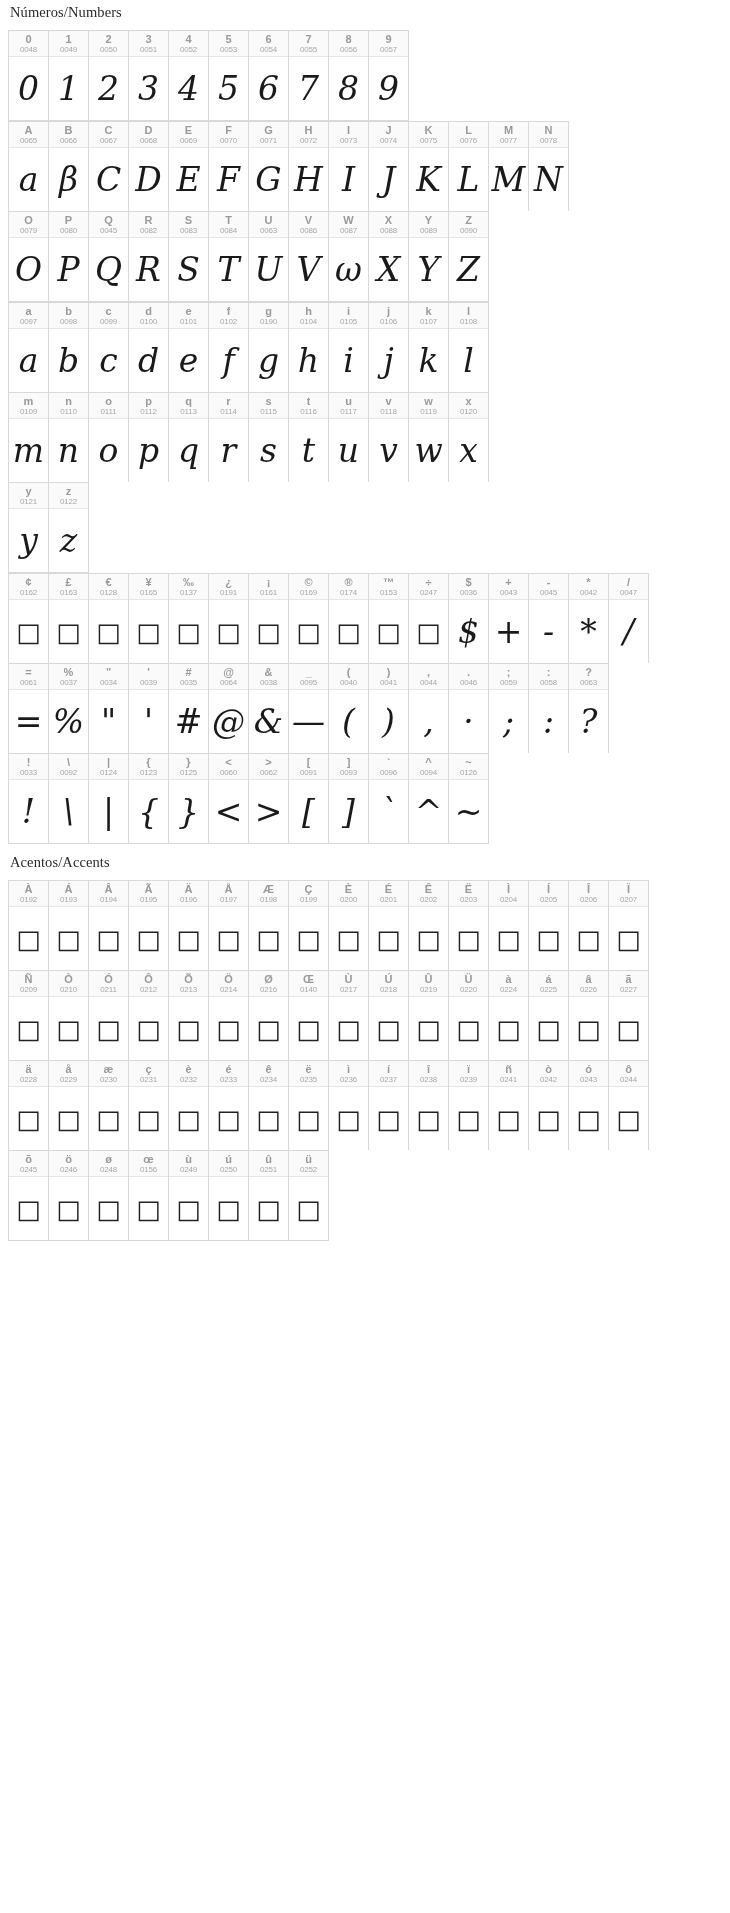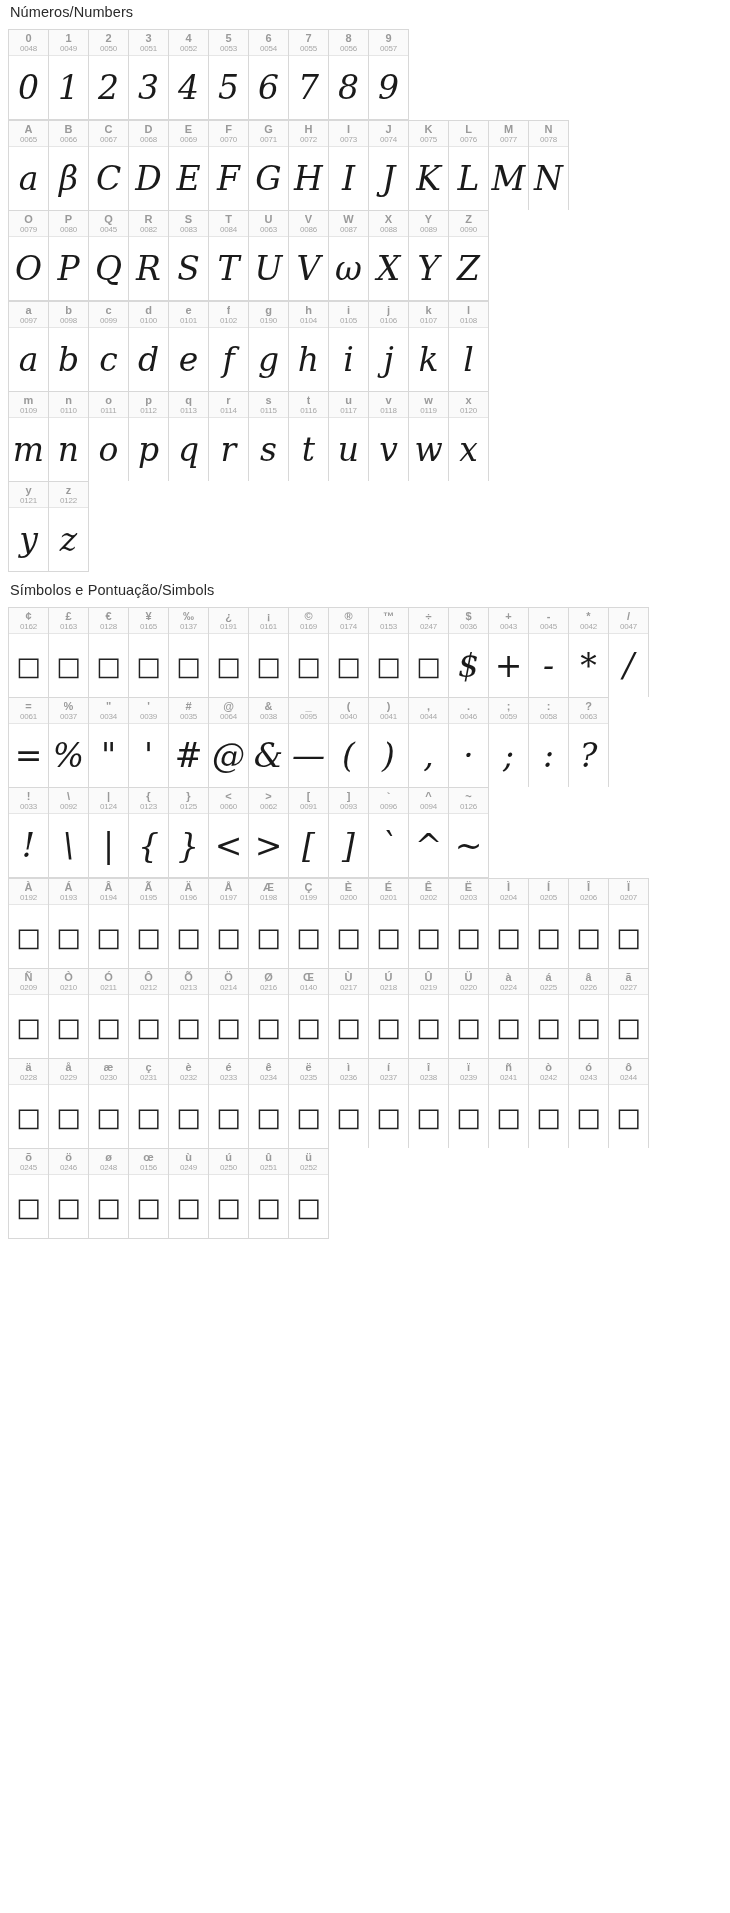--- a/index.html
+++ b/index.html
@@ -18,20 +18,21 @@
     box-sizing: border-box;
     padding: 0 8px;
   }
   .section-title {
     font-size: 14.5px;
     color: #2b2b2b;
     margin: 0;
     padding: 10px 0 9px 2px;
     font-weight: normal;
     letter-spacing: 0.1px;
+    font-family: Liberation Serif, serif;
   }
   .section:first-child .section-title {
     padding-top: 4px;
   }
   .rows {
     display: block;
   }
   .row {
     display: flex;
     flex-wrap: nowrap;
@@ -557,21 +558,20 @@
             <div class="head">
               <div class="ch">z</div>
               <div class="code">0122</div>
             </div>
             <div class="glyph">z</div>
           </div>
         </div>
       </div>
     </div>
     <div class="section">
-      <div class="section-title">Símbolos e Pontuação/Simbols</div>
       <div class="rows">
         <div class="row script">
           <div class="cell">
             <div class="head">
               <div class="ch">¢</div>
               <div class="code">0162</div>
             </div>
             <div class="glyph missing">□</div>
           </div>
           <div class="cell">
@@ -869,20 +869,21 @@
             <div class="head">
               <div class="ch">~</div>
               <div class="code">0126</div>
             </div>
             <div class="glyph">~</div>
           </div>
         </div>
       </div>
     </div>
     <div class="section">
+      <div class="section-title">Acentos/Accents</div>
       <div class="rows">
         <div class="row script">
           <div class="cell">
             <div class="head">
               <div class="ch">À</div>
               <div class="code">0192</div>
             </div>
             <div class="glyph missing">□</div>
           </div>
           <div class="cell">

